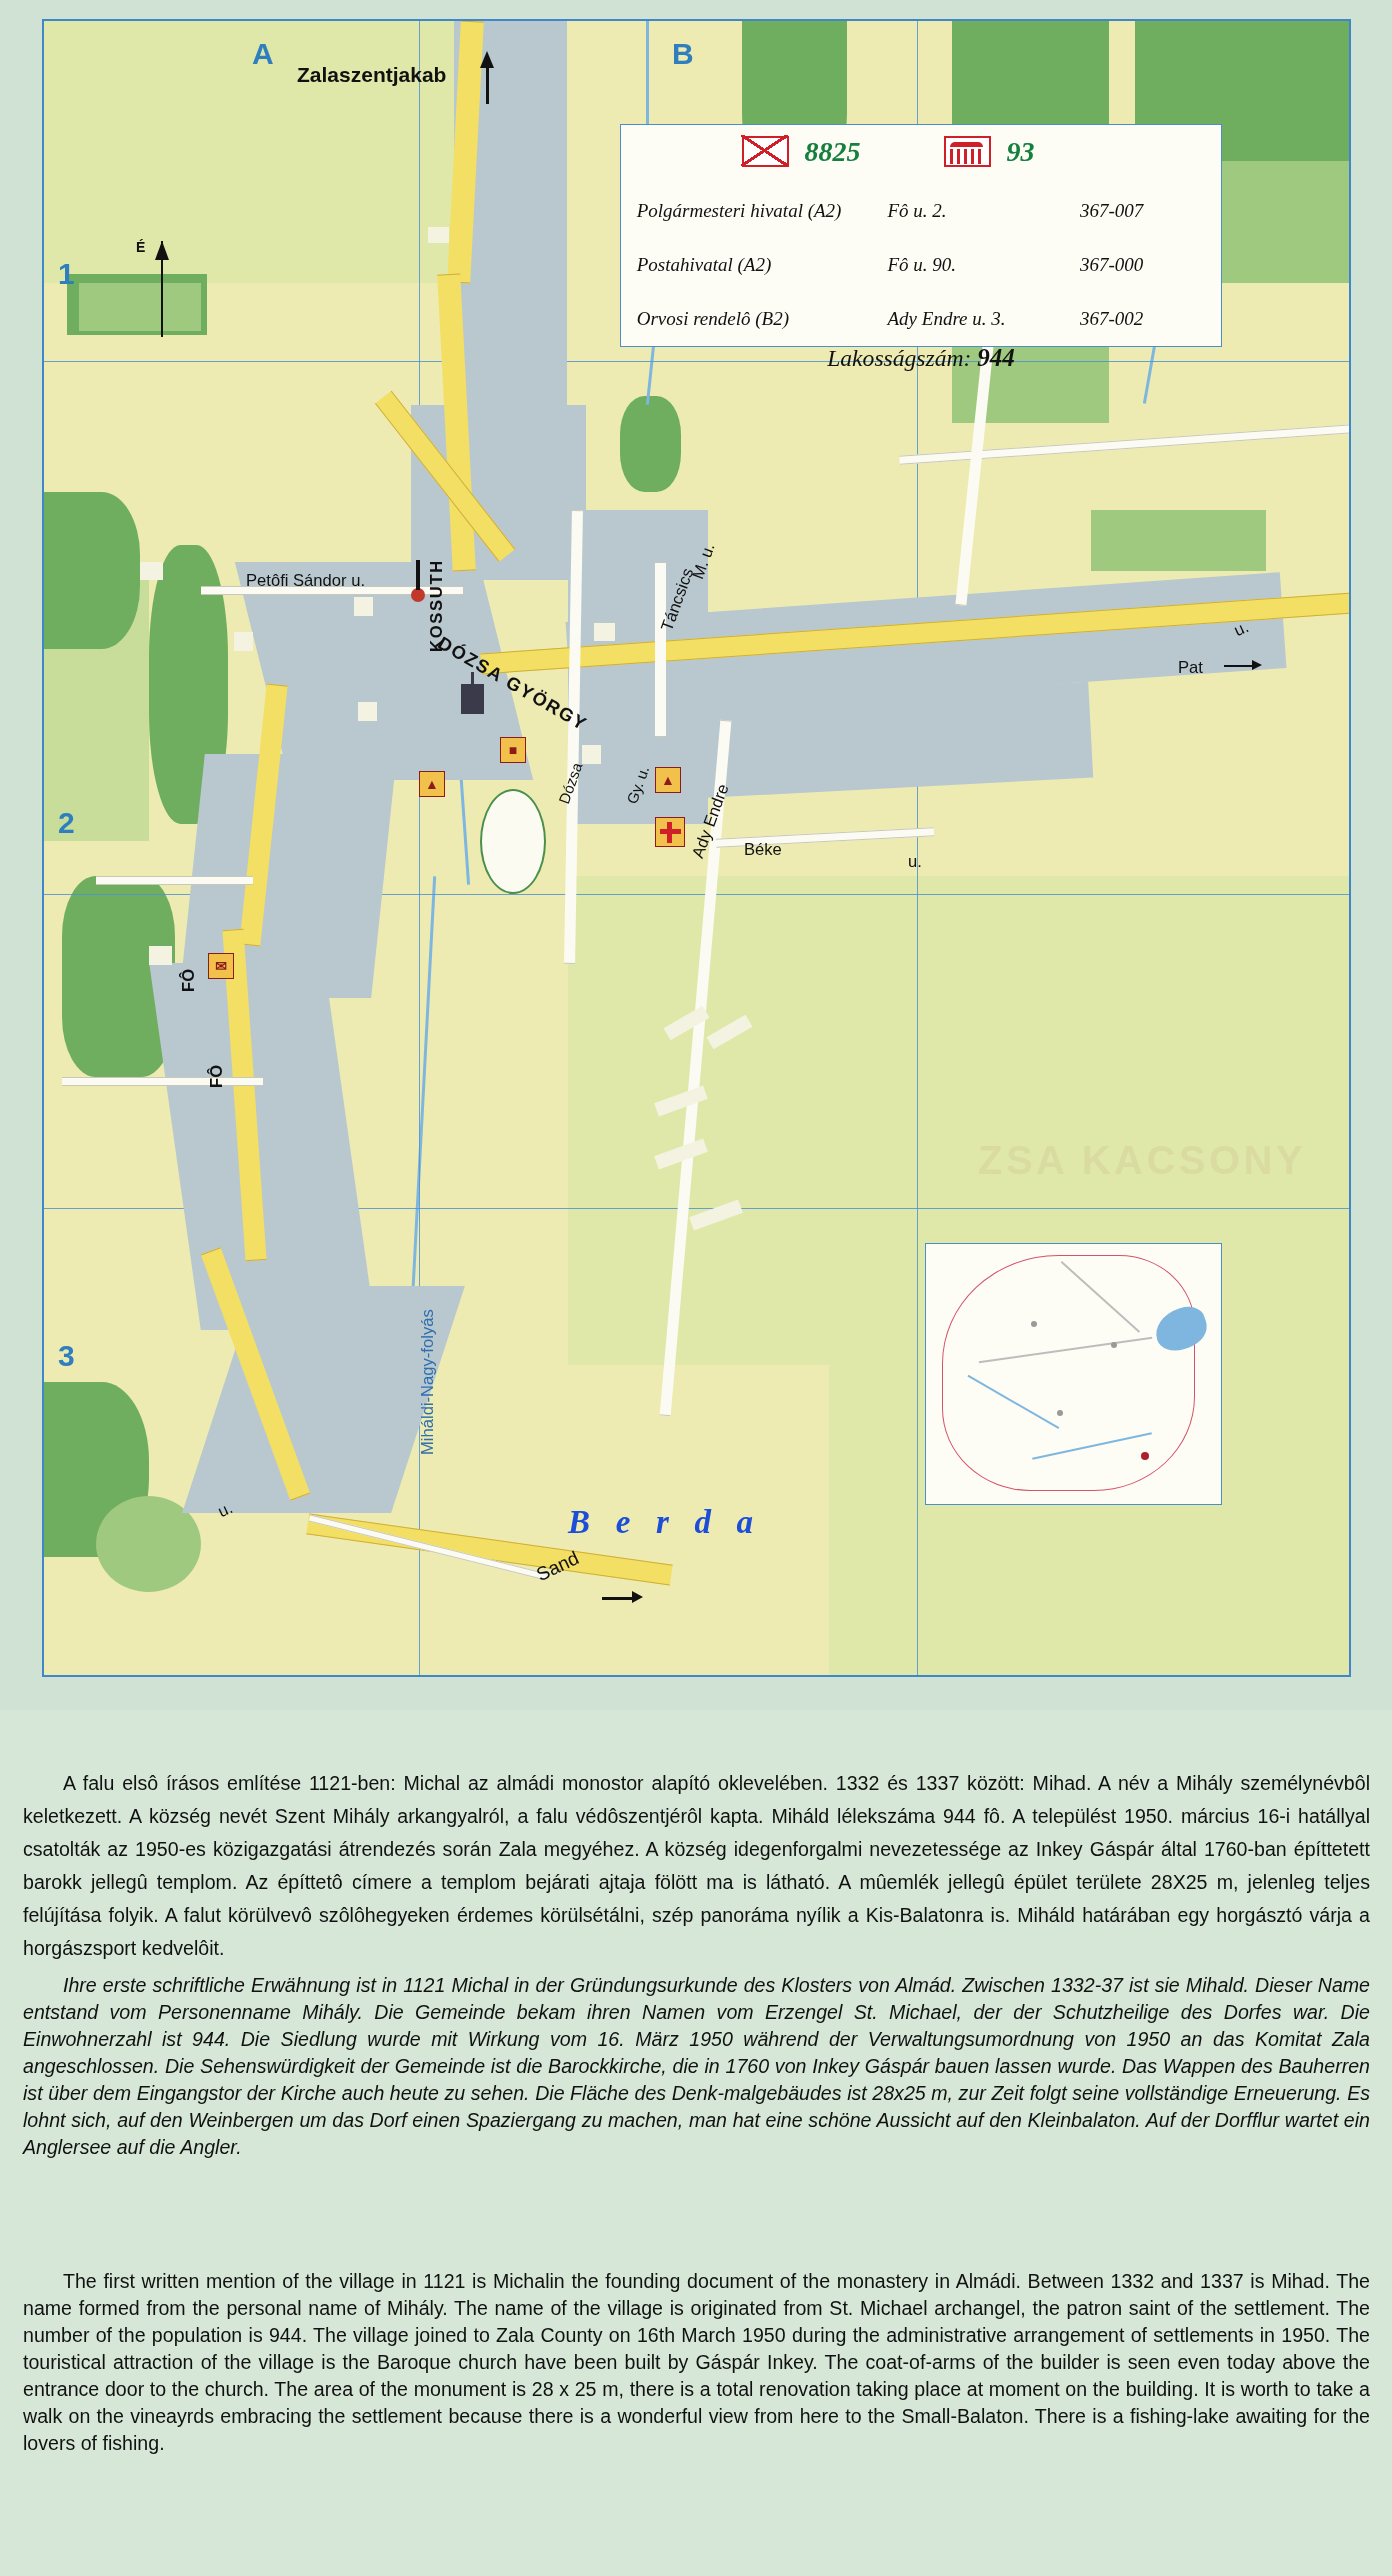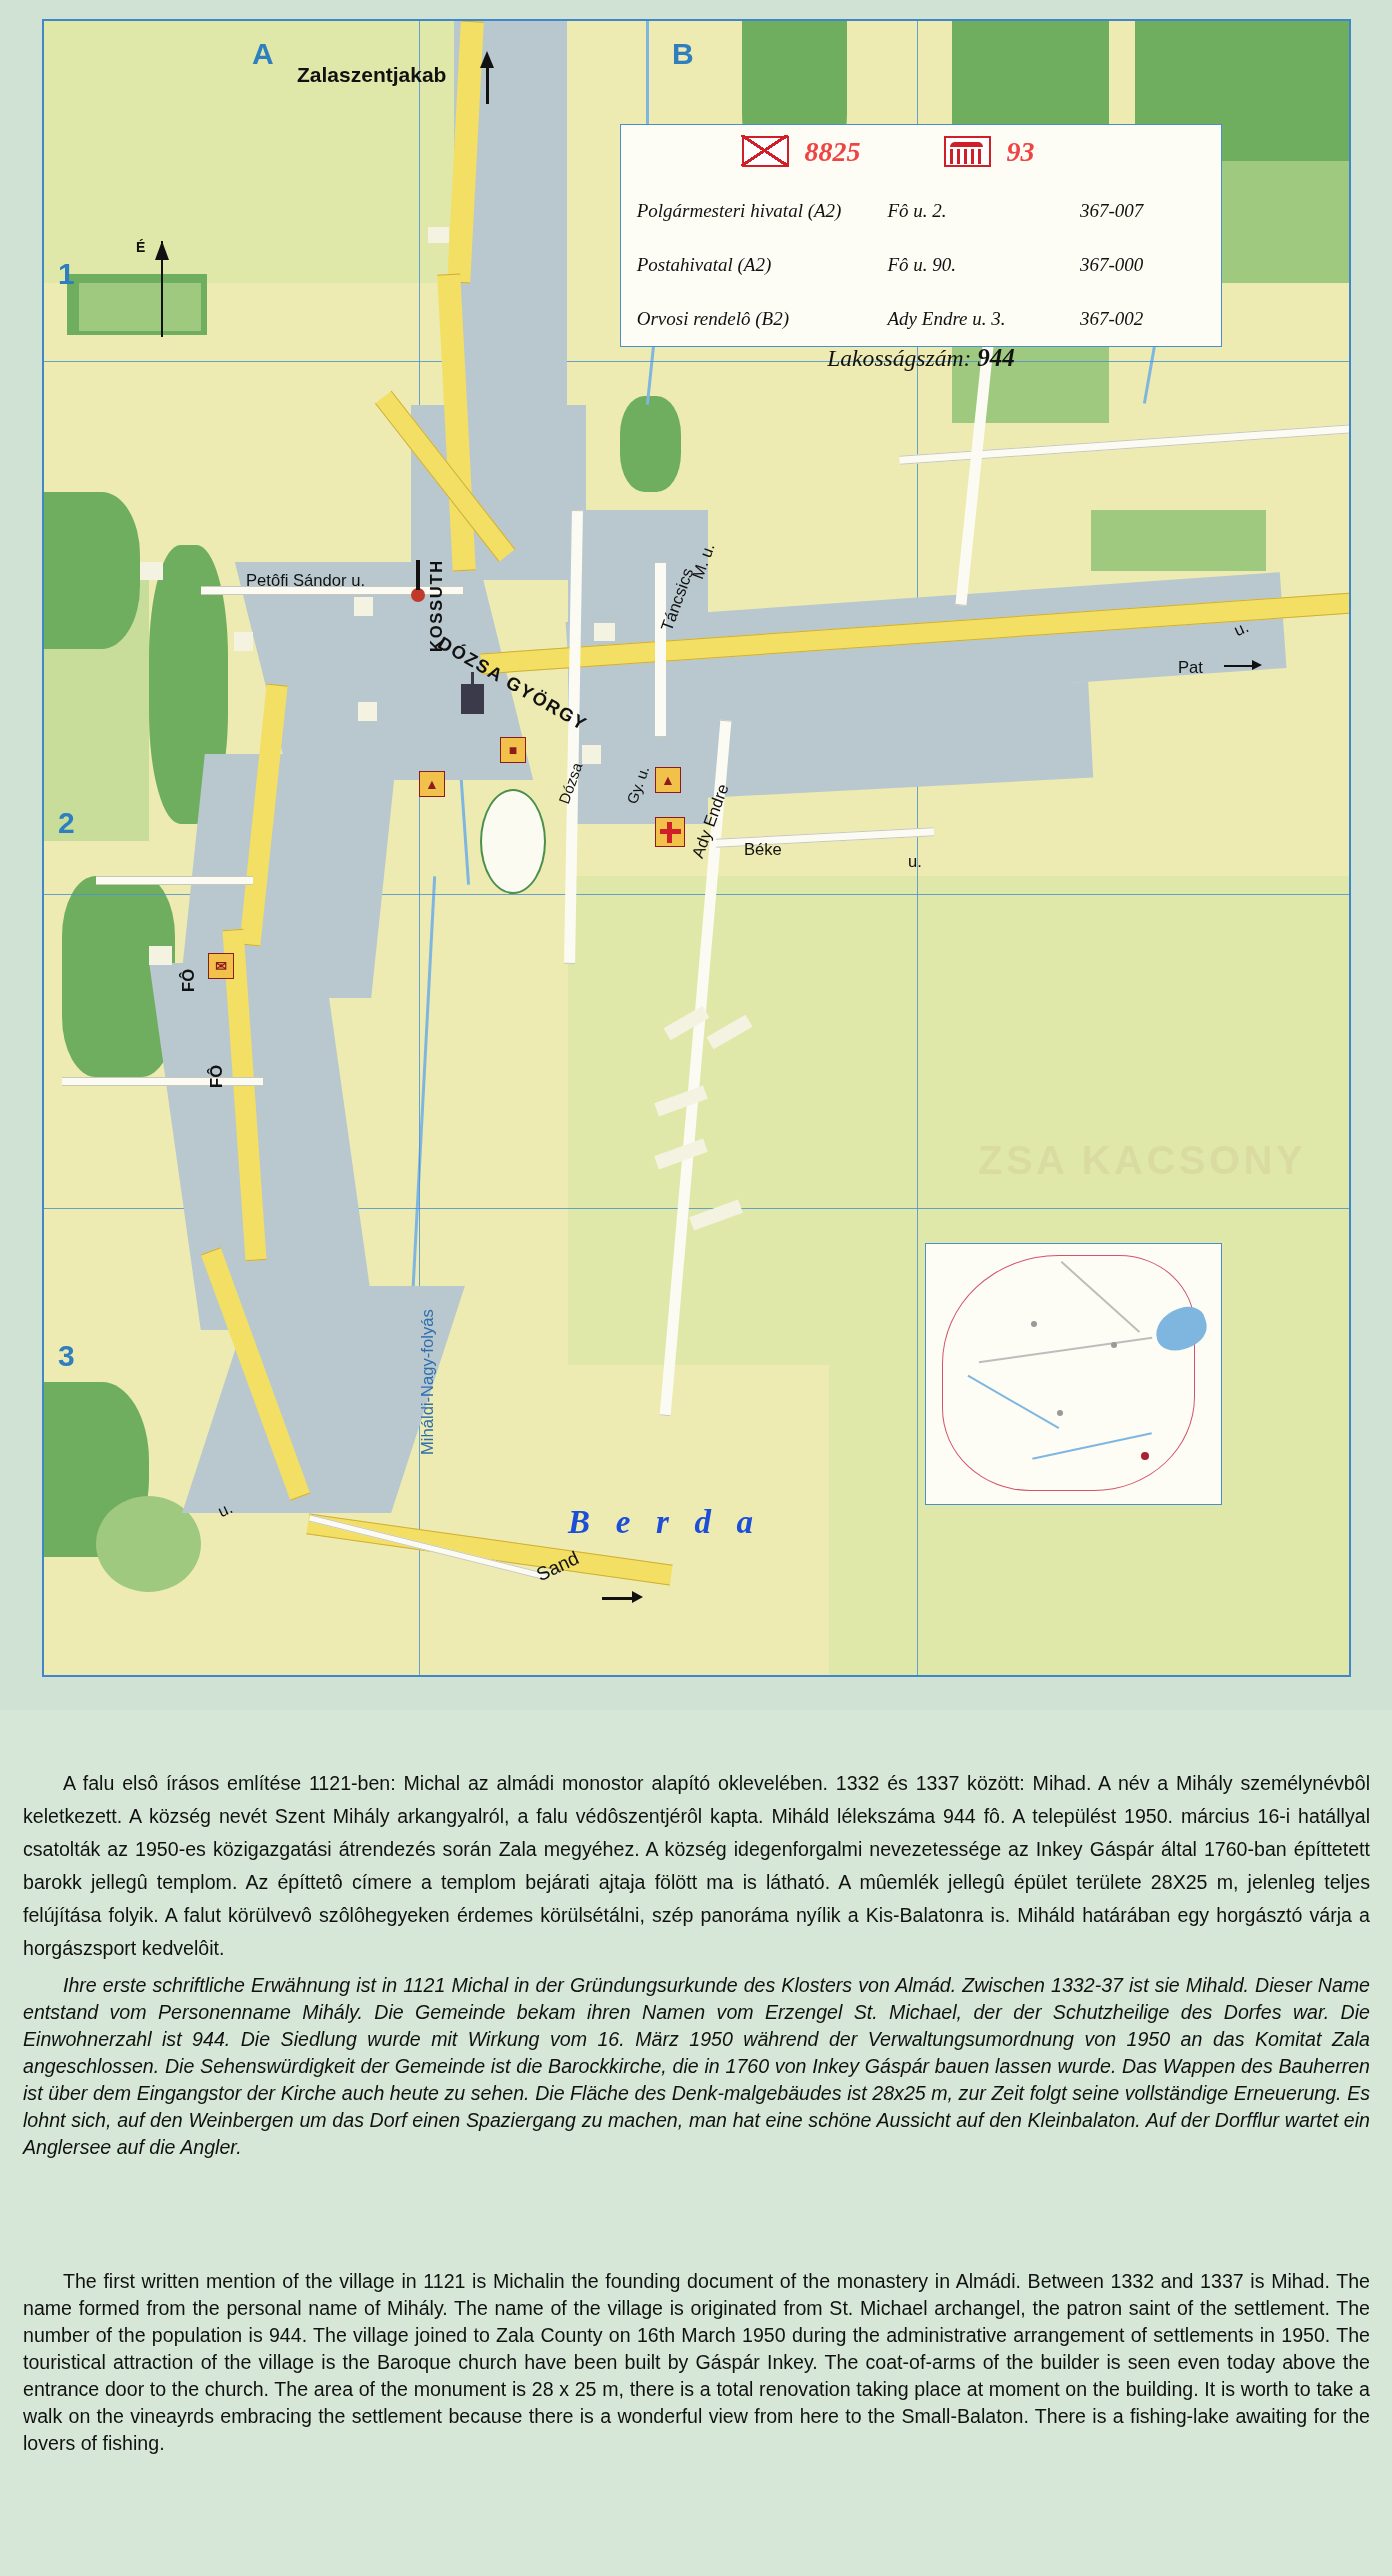--- a/index.html
+++ b/index.html
@@ -62,21 +62,21 @@
   .info-box{
     position:absolute;left:576px;top:103px;width:602px;height:223px;
     background:#fdfdf5;border:1.7px solid #4a8fc9;box-sizing:border-box;padding:10.5px 15.7px;
   }
   .info-top{display:flex;align-items:center;gap:15.7px;padding-left:105px;}
   .env{width:47px;height:31px;background:#fff;border:2.6px solid #cf2029;position:relative;box-sizing:border-box;}
   .env:before{content:"";position:absolute;left:-2.6px;top:-2.6px;width:47px;height:31px;
     background:linear-gradient(to bottom right,transparent 47%,#cf2029 47%,#cf2029 53%,transparent 53%);}
   .env:after{content:"";position:absolute;left:-2.6px;top:-2.6px;width:47px;height:31px;
     background:linear-gradient(to bottom left,transparent 47%,#cf2029 47%,#cf2029 53%,transparent 53%);}
-  .zipnum{font-family:"Liberation Serif", serif;font-style:italic;font-weight:bold;font-size:28px;color:#ef4444;}
+  .zipnum{font-family:"Liberation Serif", serif;font-style:italic;font-weight:bold;font-size:28px;color:#15803d;}
   .phone-ico{width:47px;height:31px;border:2.6px solid #cf2029;box-sizing:border-box;position:relative;background:#fff;}
   .phone-ico .bars{position:absolute;left:4.4px;top:10.5px;width:33px;height:15.7px;
     background:repeating-linear-gradient(to right,#cf2029 0 3.5px,#fff 3.5px 7px);}
   .phone-ico .top{position:absolute;left:4.4px;top:3.5px;width:33px;height:5.2px;background:#cf2029;border-radius:5.2px 5.2px 0 0;}
   .info-rows{margin-top:15.7px;font-family:"Liberation Serif", serif;font-style:italic;font-size:19px;color:#111;}
   .info-rows .r{display:flex;margin-bottom:5.2px;margin-top:32px;}
   .info-rows .c1{width:262px;}
   .info-rows .c2{width:201px;}
   .info-rows .c3{width:131px;}
   .pop{margin-top:14px;text-align:center;font-family:"Liberation Serif", serif;font-style:italic;font-size:23.6px;color:#111;}

